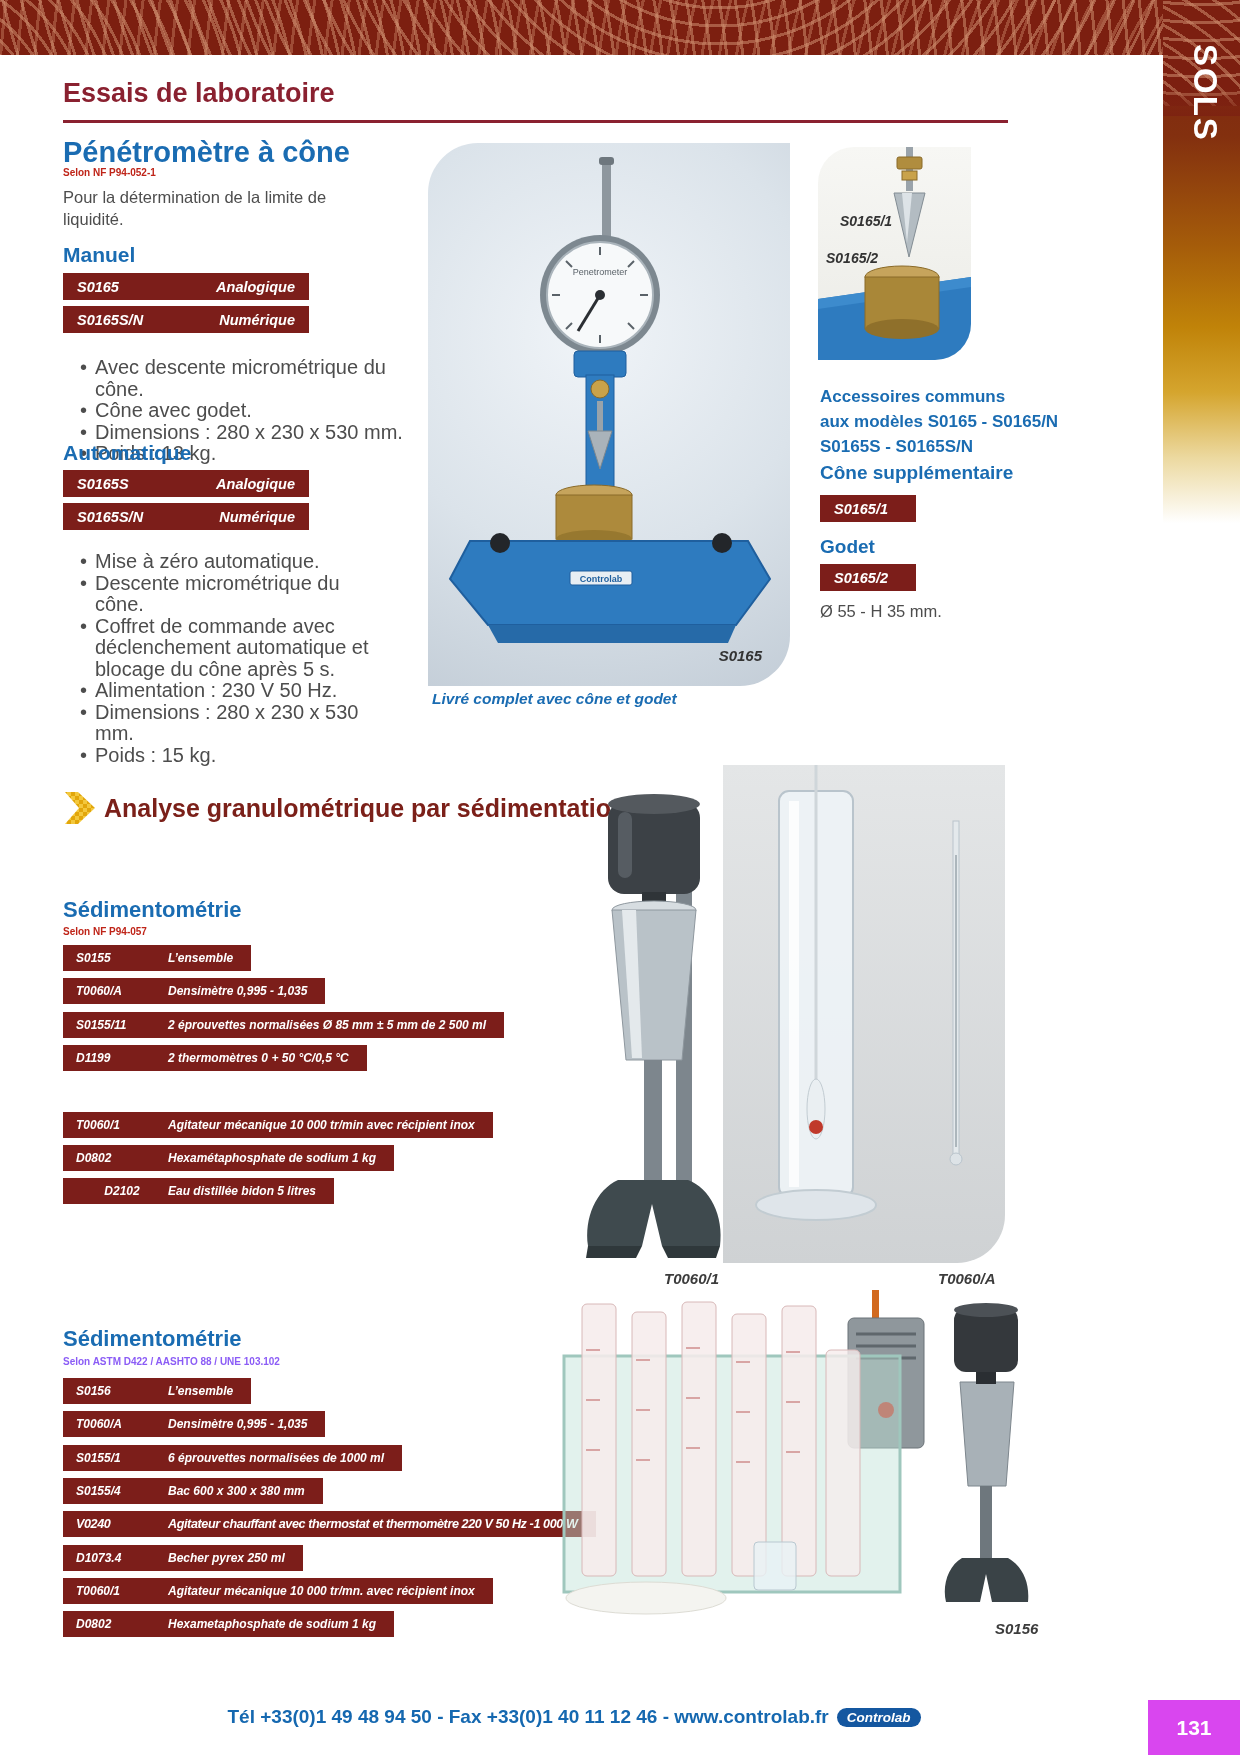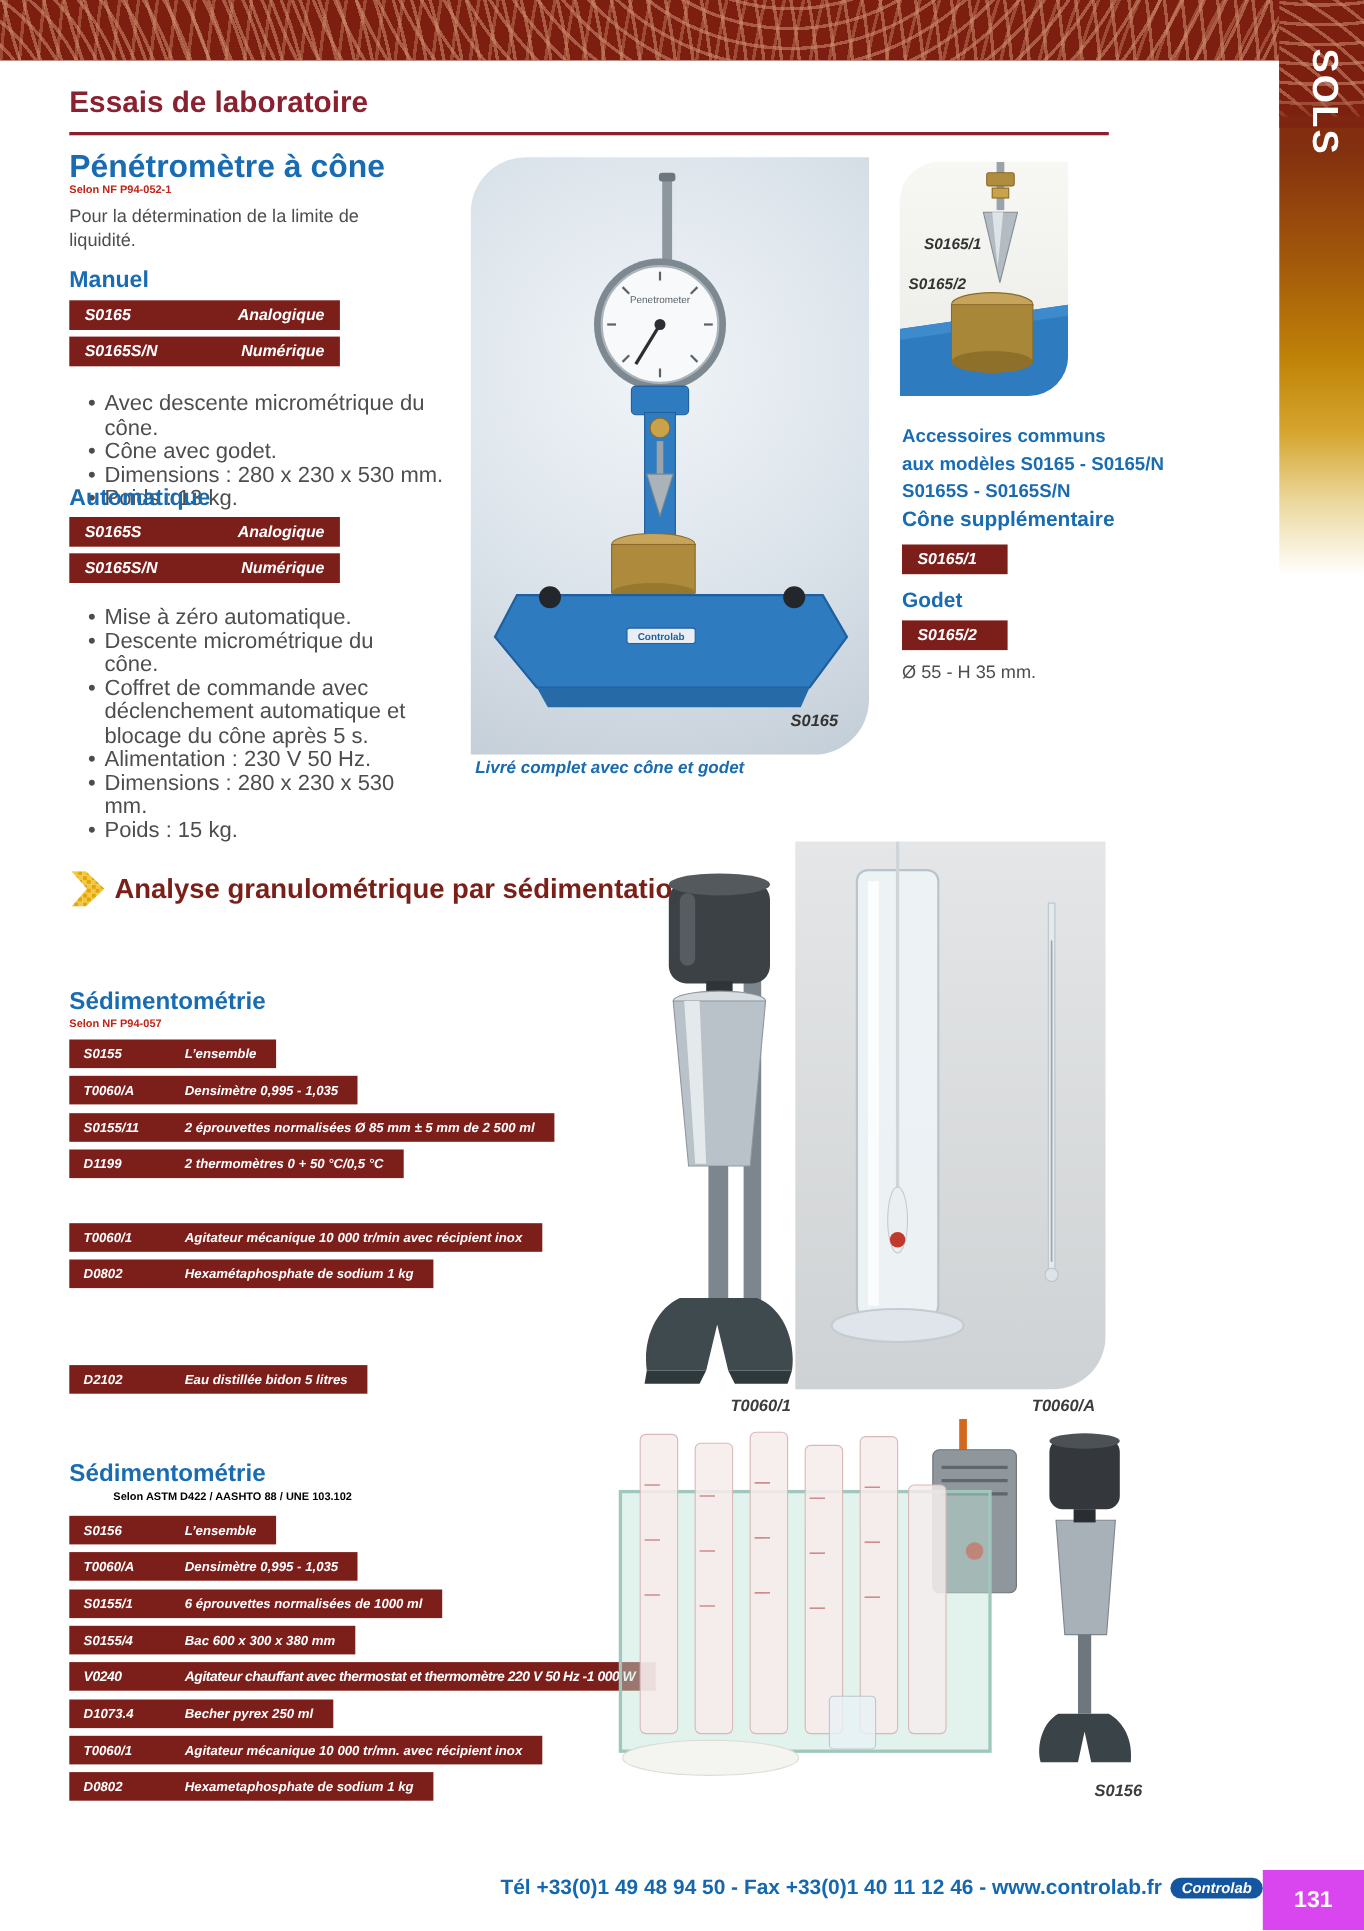--- a/index.html
+++ b/index.html
@@ -23,21 +23,21 @@
   .side-band-blend{position:absolute;right:0;top:86px;width:77px;height:30px;
     background:linear-gradient(180deg,rgba(124,31,16,0),#7d2311);}
   .sols{position:absolute;top:44px;right:16px;writing-mode:vertical-rl;
     font-size:33px;font-weight:bold;color:#fff;letter-spacing:2px;}
 
   
   .page-title{position:absolute;left:63px;top:78px;font-size:27px;font-weight:bold;color:#8a2130;}
   .title-rule{position:absolute;left:63px;top:120px;width:945px;height:3px;background:#8a2130;}
   .h-blue{position:absolute;color:#1a6cb2;font-weight:bold;}
   .norm{position:absolute;font-size:10px;font-weight:bold;color:#bf2418;}
-  .norm-blue{color:#000000;margin-left:40px;}
+  .norm-blue{color:#8b5cf6;}
   .body-text{position:absolute;font-size:16.5px;line-height:22px;color:#4d4d4d;}
   .caption-dark{position:absolute;font-size:15px;font-weight:bold;font-style:italic;color:#3c3c3c;}
   .caption-blue{position:absolute;font-size:15.5px;font-weight:bold;font-style:italic;color:#1a6cb2;}
 
   
   .srow{position:absolute;left:63px;width:246px;height:27px;display:flex;justify-content:space-between;
     align-items:center;background:#7c1e1a;color:#fff;font-style:italic;font-weight:bold;
     font-size:14.5px;padding:0 14px;box-sizing:border-box;}
   .prow{position:absolute;left:63px;display:flex;align-items:center;height:26px;background:#7c1e1a;
     color:#fff;font-style:italic;font-weight:bold;font-size:12px;width:max-content;padding-right:18px;}
@@ -62,21 +62,21 @@
     background:linear-gradient(180deg,#e4e6e7 0%,#cfd2d4 100%);}
   .photo-mixer{left:556px;top:788px;width:196px;height:475px;background:transparent;}
   .photo-s0156{left:556px;top:1290px;width:490px;height:330px;background:transparent;}
   .photo-label{position:absolute;font-size:15px;font-weight:bold;font-style:italic;color:#333;}
 
   
   .section-head{position:absolute;left:104px;top:794px;font-size:25px;font-weight:bold;color:#7b2019;}
   .checker-icon{position:absolute;left:63px;top:792px;}
 
   
-  .footer-line{position:absolute;left:0;top:1706px;width:1148px;text-align:right;
+  .footer-line{position:absolute;left:0;top:1706px;width:1148px;text-align:center;
     font-size:19px;font-weight:bold;color:#1568b0;}
   .logo{display:inline-block;background:#1457a0;color:#fff;border-radius:12px;
     padding:2px 10px;font-size:13.5px;font-weight:bold;font-style:italic;margin-left:8px;vertical-align:middle;}
   .page-num{position:absolute;left:1148px;top:1700px;width:92px;height:55px;background:#d946ef;
     color:#fff;font-size:21px;font-weight:bold;display:flex;align-items:center;justify-content:center;}
 </style>
 </head>
 <body>
 
 <div class="page">
@@ -229,21 +229,21 @@
     <span class="pdesc">2 thermomètres 0 + 50 °C/0,5 °C</span>
   </div>
   <div class="prow" style="top:1112px;">
     <span class="pcode">T0060/1</span>
     <span class="pdesc">Agitateur mécanique 10 000 tr/min avec récipient inox</span>
   </div>
   <div class="prow" style="top:1145px;">
     <span class="pcode">D0802</span>
     <span class="pdesc">Hexamétaphosphate de sodium 1 kg</span>
   </div>
-  <div class="prow" style="top:1241px;">
+  <div class="prow" style="top:1178px;text-align:center;">
     <span class="pcode">D2102</span>
     <span class="pdesc">Eau distillée bidon 5 litres</span>
   </div>
 
   <div class="photo photo-mixer">
     <svg width="196" height="475" viewBox="0 0 196 475">
       <rect x="120" y="96" width="16" height="310" fill="#7d868d"></rect>
       <rect x="52" y="14" width="92" height="92" rx="16" fill="#3c4146"></rect>
       <ellipse cx="98" cy="16" rx="46" ry="10" fill="#54595e"></ellipse>
       <rect x="62" y="24" width="14" height="66" rx="7" fill="#565c62"></rect>

